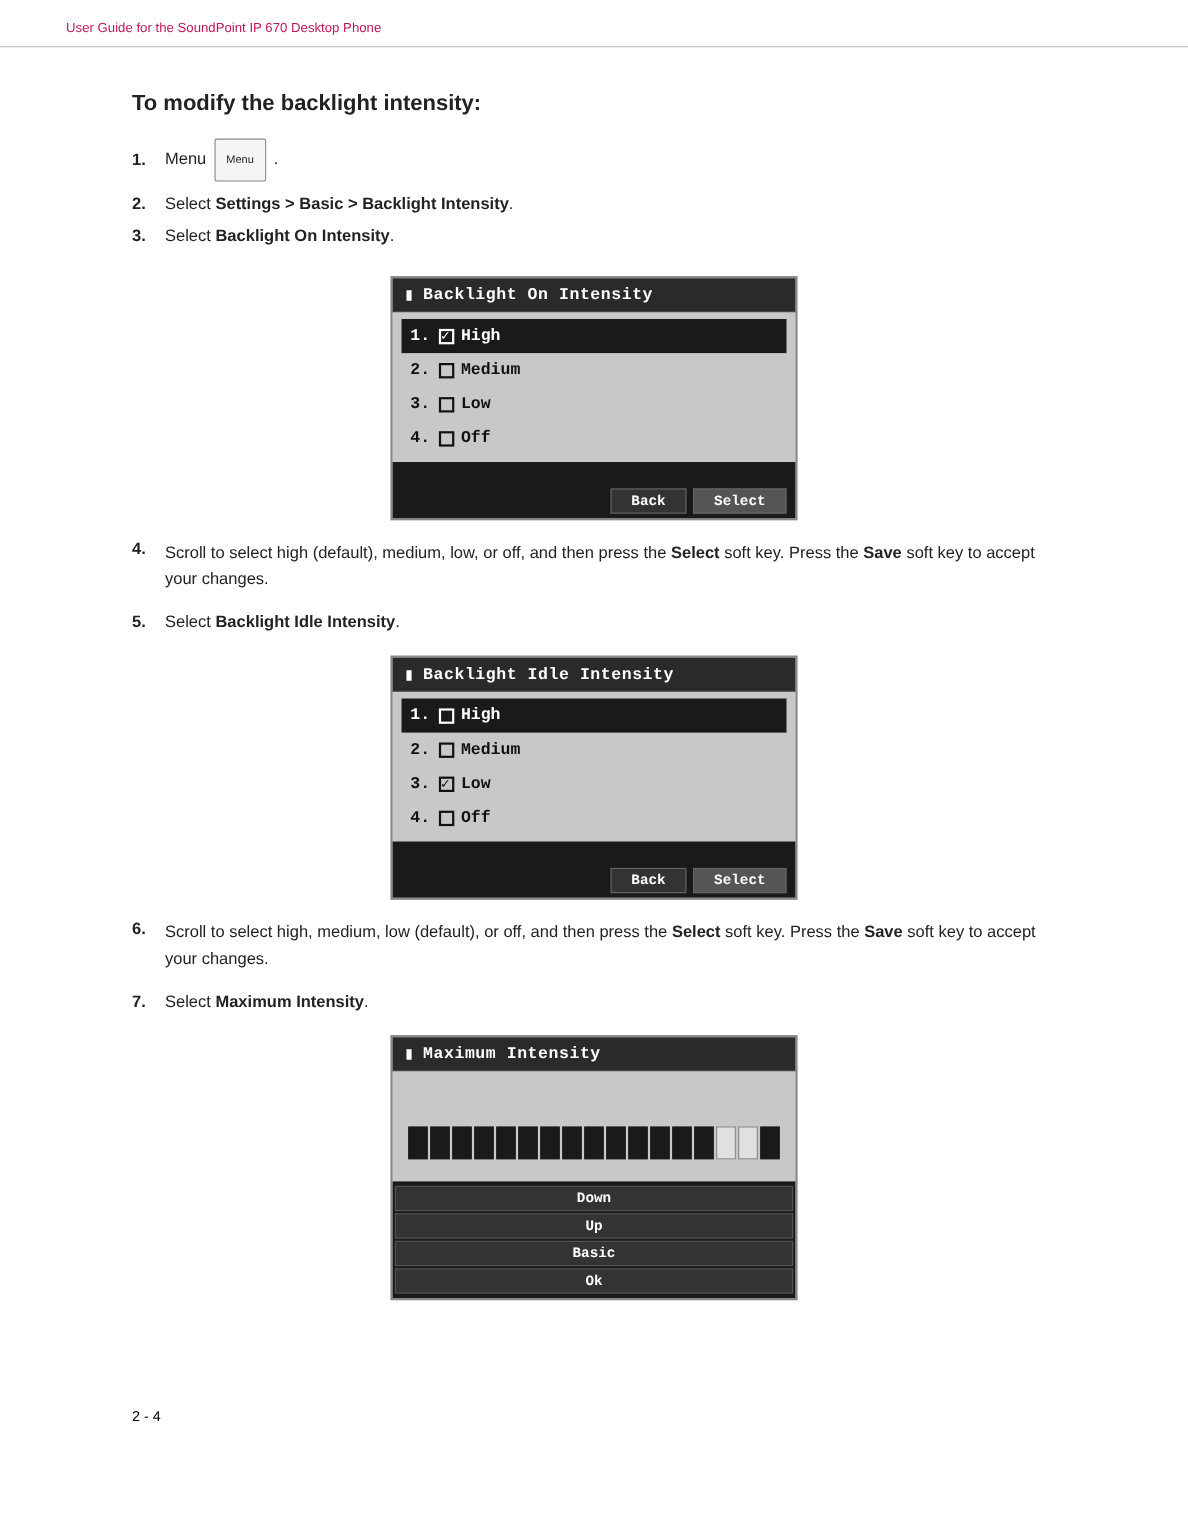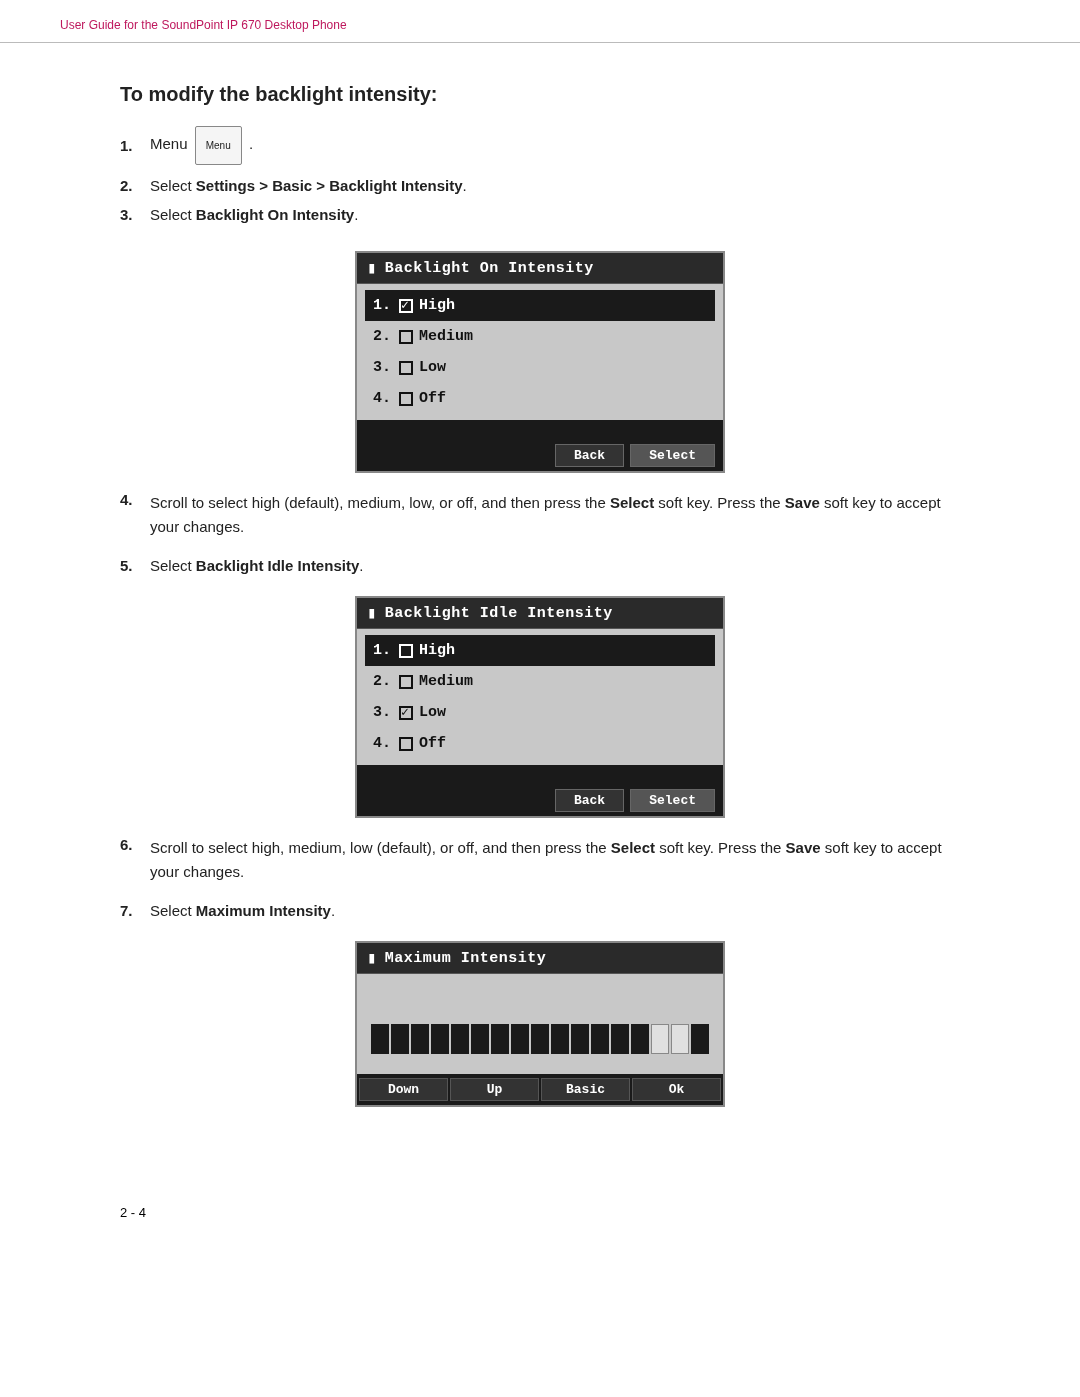--- a/index.html
+++ b/index.html
@@ -189,20 +189,21 @@
     .intensity-bar.light {
       background: #e0e0e0;
       border: 1px solid #888;
     }
     .max-footer {
       background: #1a1a1a;
       display: flex;
       justify-content: center;
       padding: 4px 2px;
       gap: 2px;
+      flex-direction: column;
     }
     .max-footer-btn {
       background: #333;
       color: #fff;
       border: 1px solid #555;
       padding: 3px 16px;
       font-size: 13px;
       font-weight: bold;
       font-family: 'Courier New', Courier, monospace;
       cursor: pointer;

